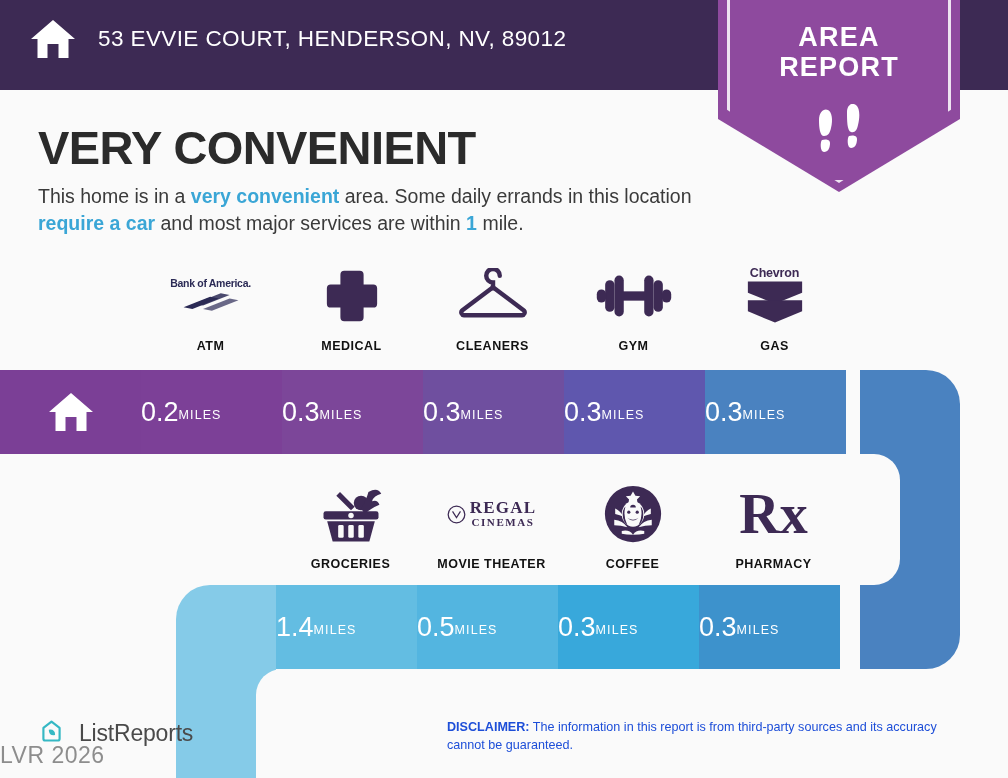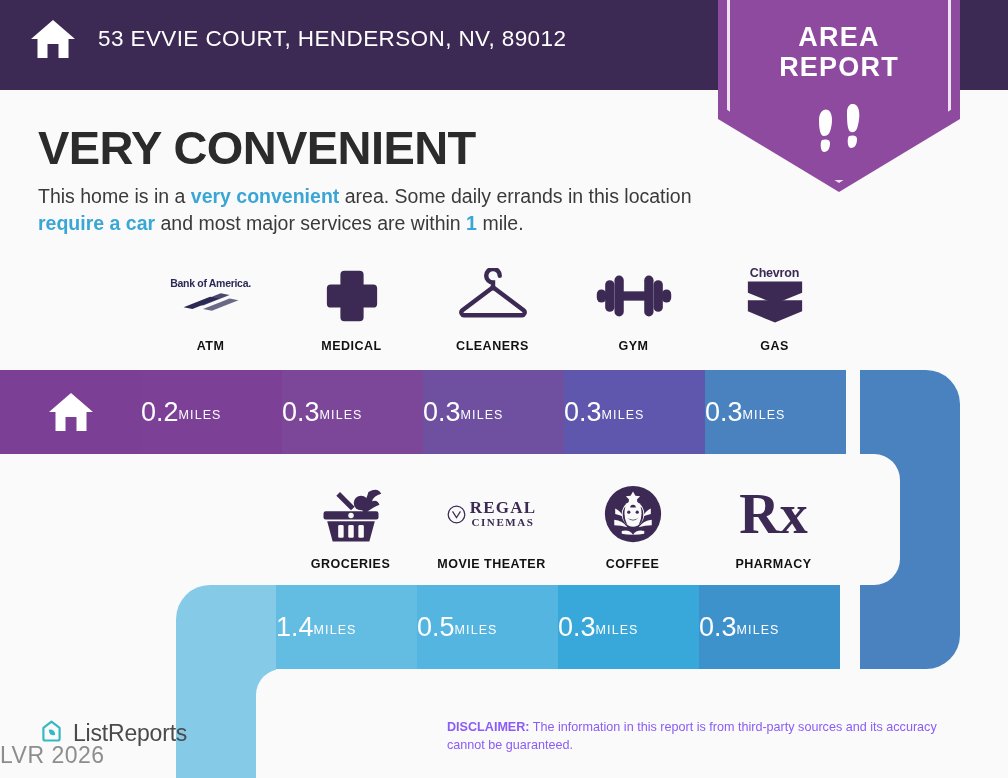--- a/index.html
+++ b/index.html
@@ -63,24 +63,24 @@
           background:#85cbe8;border-radius:34px 0 0 0;}
   .turn-l-notch{position:absolute;left:256px;top:299px;width:90px;height:109px;background:#fafafa;
           border-radius:26px 0 0 0;}
 
   .home-sq{position:absolute;left:0;top:0;width:141px;height:84px;
            display:flex;align-items:center;justify-content:center;}
   .home-sq svg{width:46px;height:42px;}
 
   
   .lr-logo{position:absolute;left:38px;top:718px;display:flex;align-items:center;}
-  .lr-logo .lr-name{font-size:23px;color:#4a4a4a;margin-left:8px;letter-spacing:-.2px;}
+  .lr-logo .lr-name{font-size:23px;color:#4a4a4a;margin-left:14px;letter-spacing:-.2px;}
   .watermark{position:absolute;left:0px;top:742px;font-size:23px;color:#8d8d8d;letter-spacing:.5px;}
   .disclaimer{position:absolute;left:447px;top:719px;width:520px;font-size:12.6px;
-     line-height:1.42;color:#8b5cf6;}
+     line-height:1.42;color:#1d4ed8;}
   .disclaimer b{font-weight:700;}
 </style>
 </head>
 <body>
 
 <div class="page">
 
   <div class="header">
     <div class="header-inner">
       <span class="home-icon">

